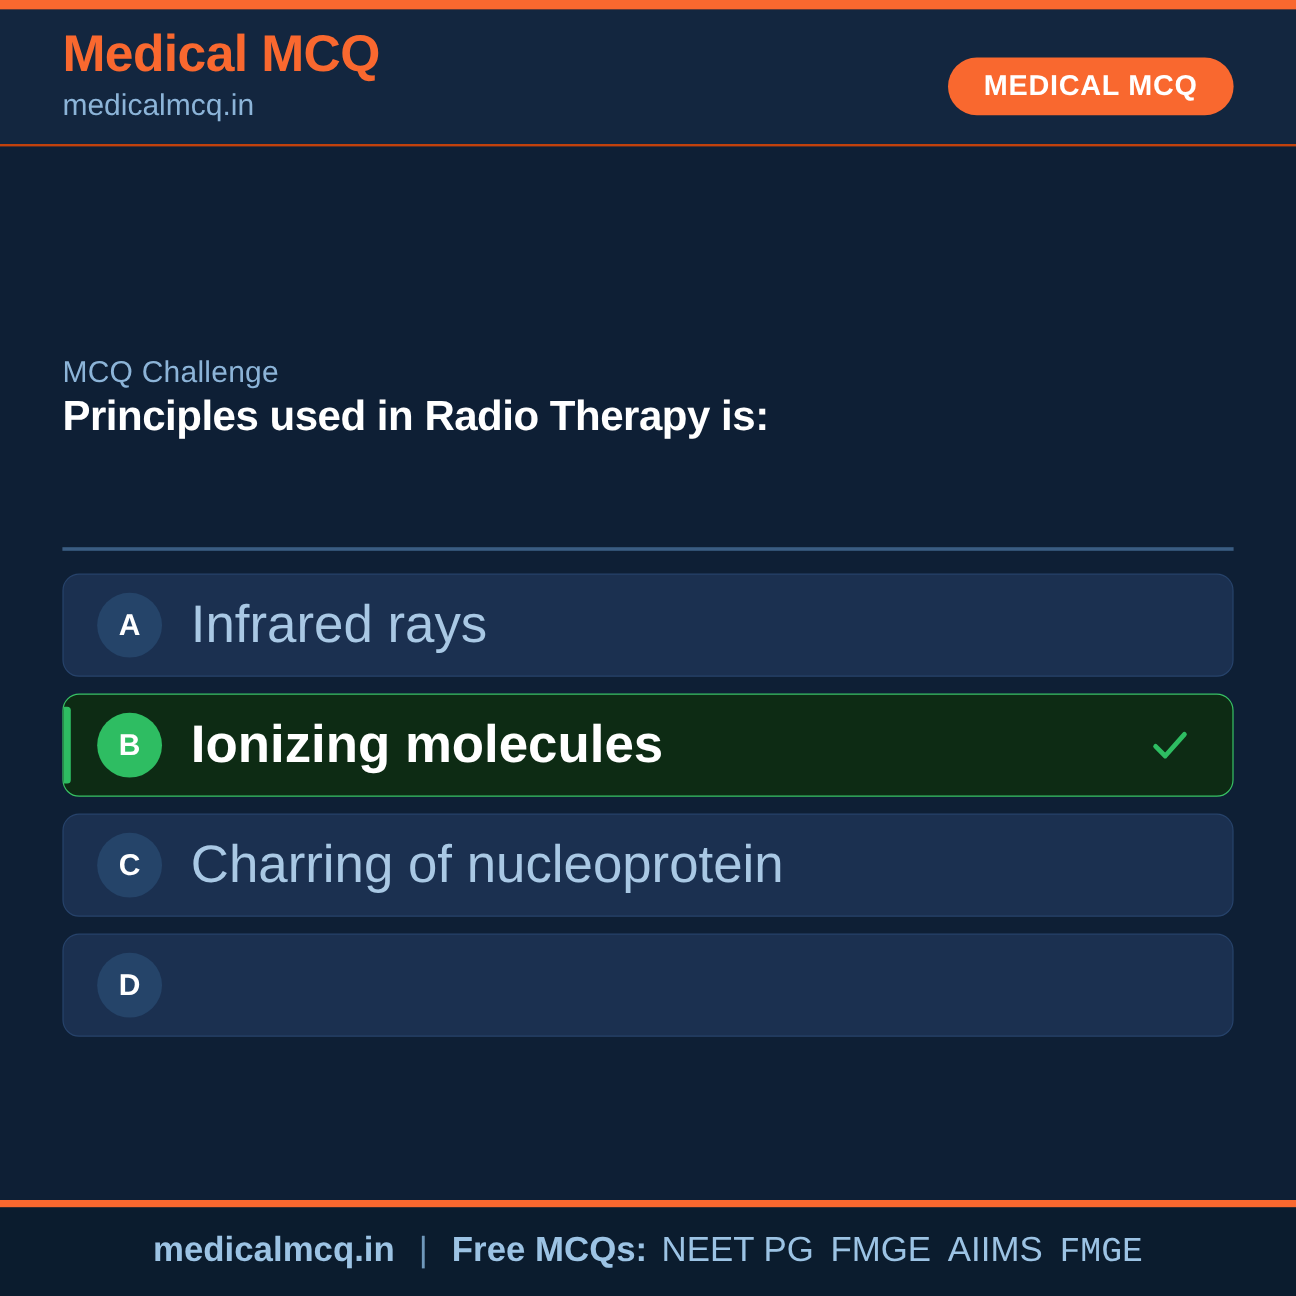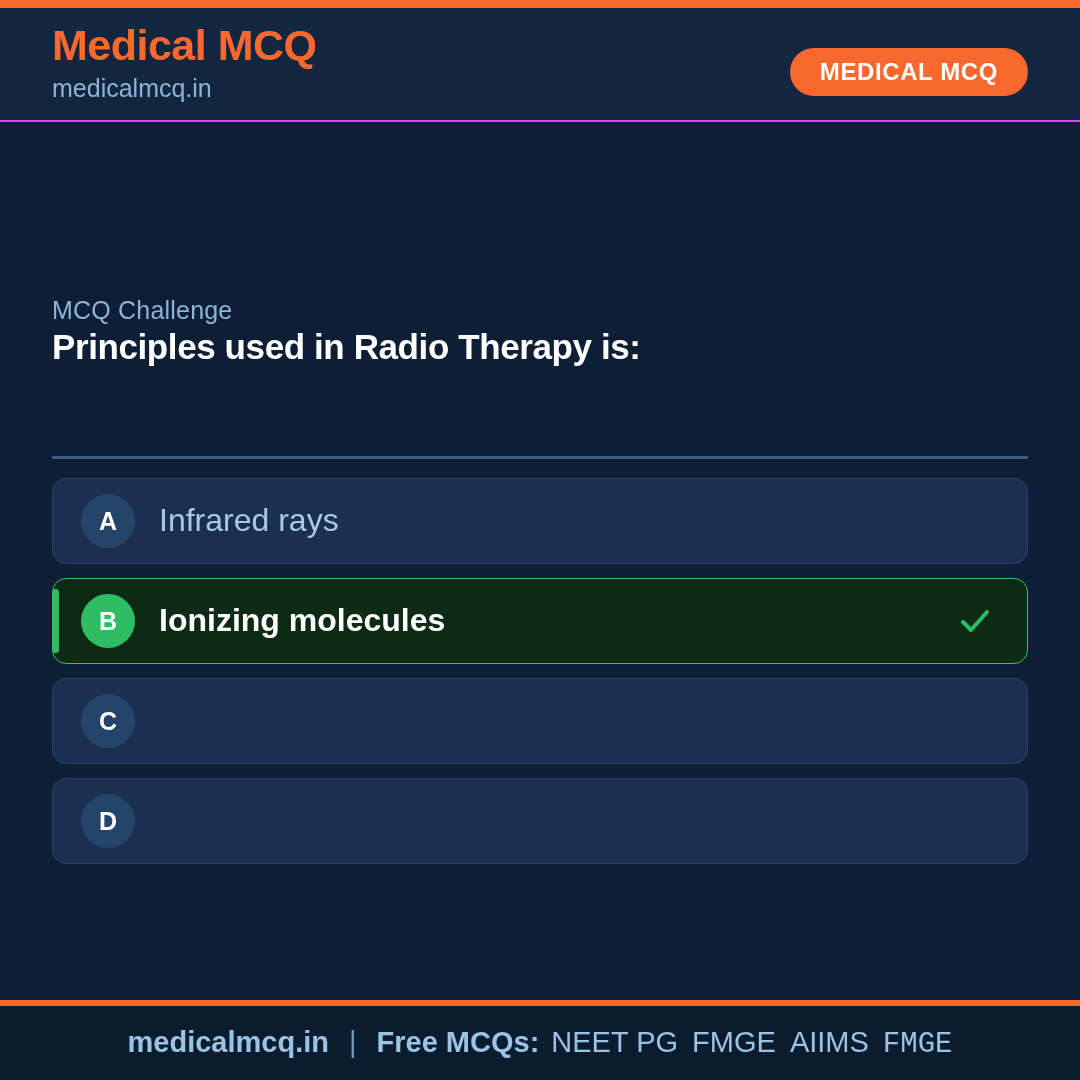--- a/index.html
+++ b/index.html
@@ -28,21 +28,21 @@
   
   .header {
     position: absolute;
     top: 8px; left: 0;
     width: 1080px;
     height: 114px;
     background: #13263f;
     border-bottom: 2px solid #2b4straight;
     border-bottom: 2px solid #2b4straight;
   }
-  .header { border-bottom: 2px solid #d946ef; }
+  .header { border-bottom: 2px solid #c2410c; }
 
   .brand-block {
     position: absolute;
     left: 52px;
     top: 12px;
   }
   .brand-title {
     font-size: 43px;
     font-weight: bold;
     color: #f9682f;
@@ -142,21 +142,21 @@
     font-size: 25px;
     font-weight: bold;
     display: flex;
     align-items: center;
     justify-content: center;
     line-height: 1;
   }
 
   .option .otext {
     margin-left: 24px;
-    font-size: 32px;
+    font-size: 44px;
     color: #a9c8e4;
     line-height: 1.1;
     white-space: nowrap;
   }
 
   .option .tick {
     display: none;
   }
 
   
@@ -246,20 +246,21 @@
       <div class="otext">Ionizing molecules</div>
       <div class="tick">
         <svg width="40" height="40" viewBox="0 0 40 40" aria-hidden="true">
           <path d="M8 21 L16 29 L32 11" fill="none" stroke="#2ebd62" stroke-width="4" stroke-linecap="round" stroke-linejoin="round"></path>
         </svg>
       </div>
     </div>
 
     <div class="option">
       <div class="letter">C</div>
+      <div class="otext">Charring of nucleoprotein</div>
 
     </div>
 
     <div class="option">
       <div class="letter">D</div>
 
     </div>
 
   </div>
 </div>

